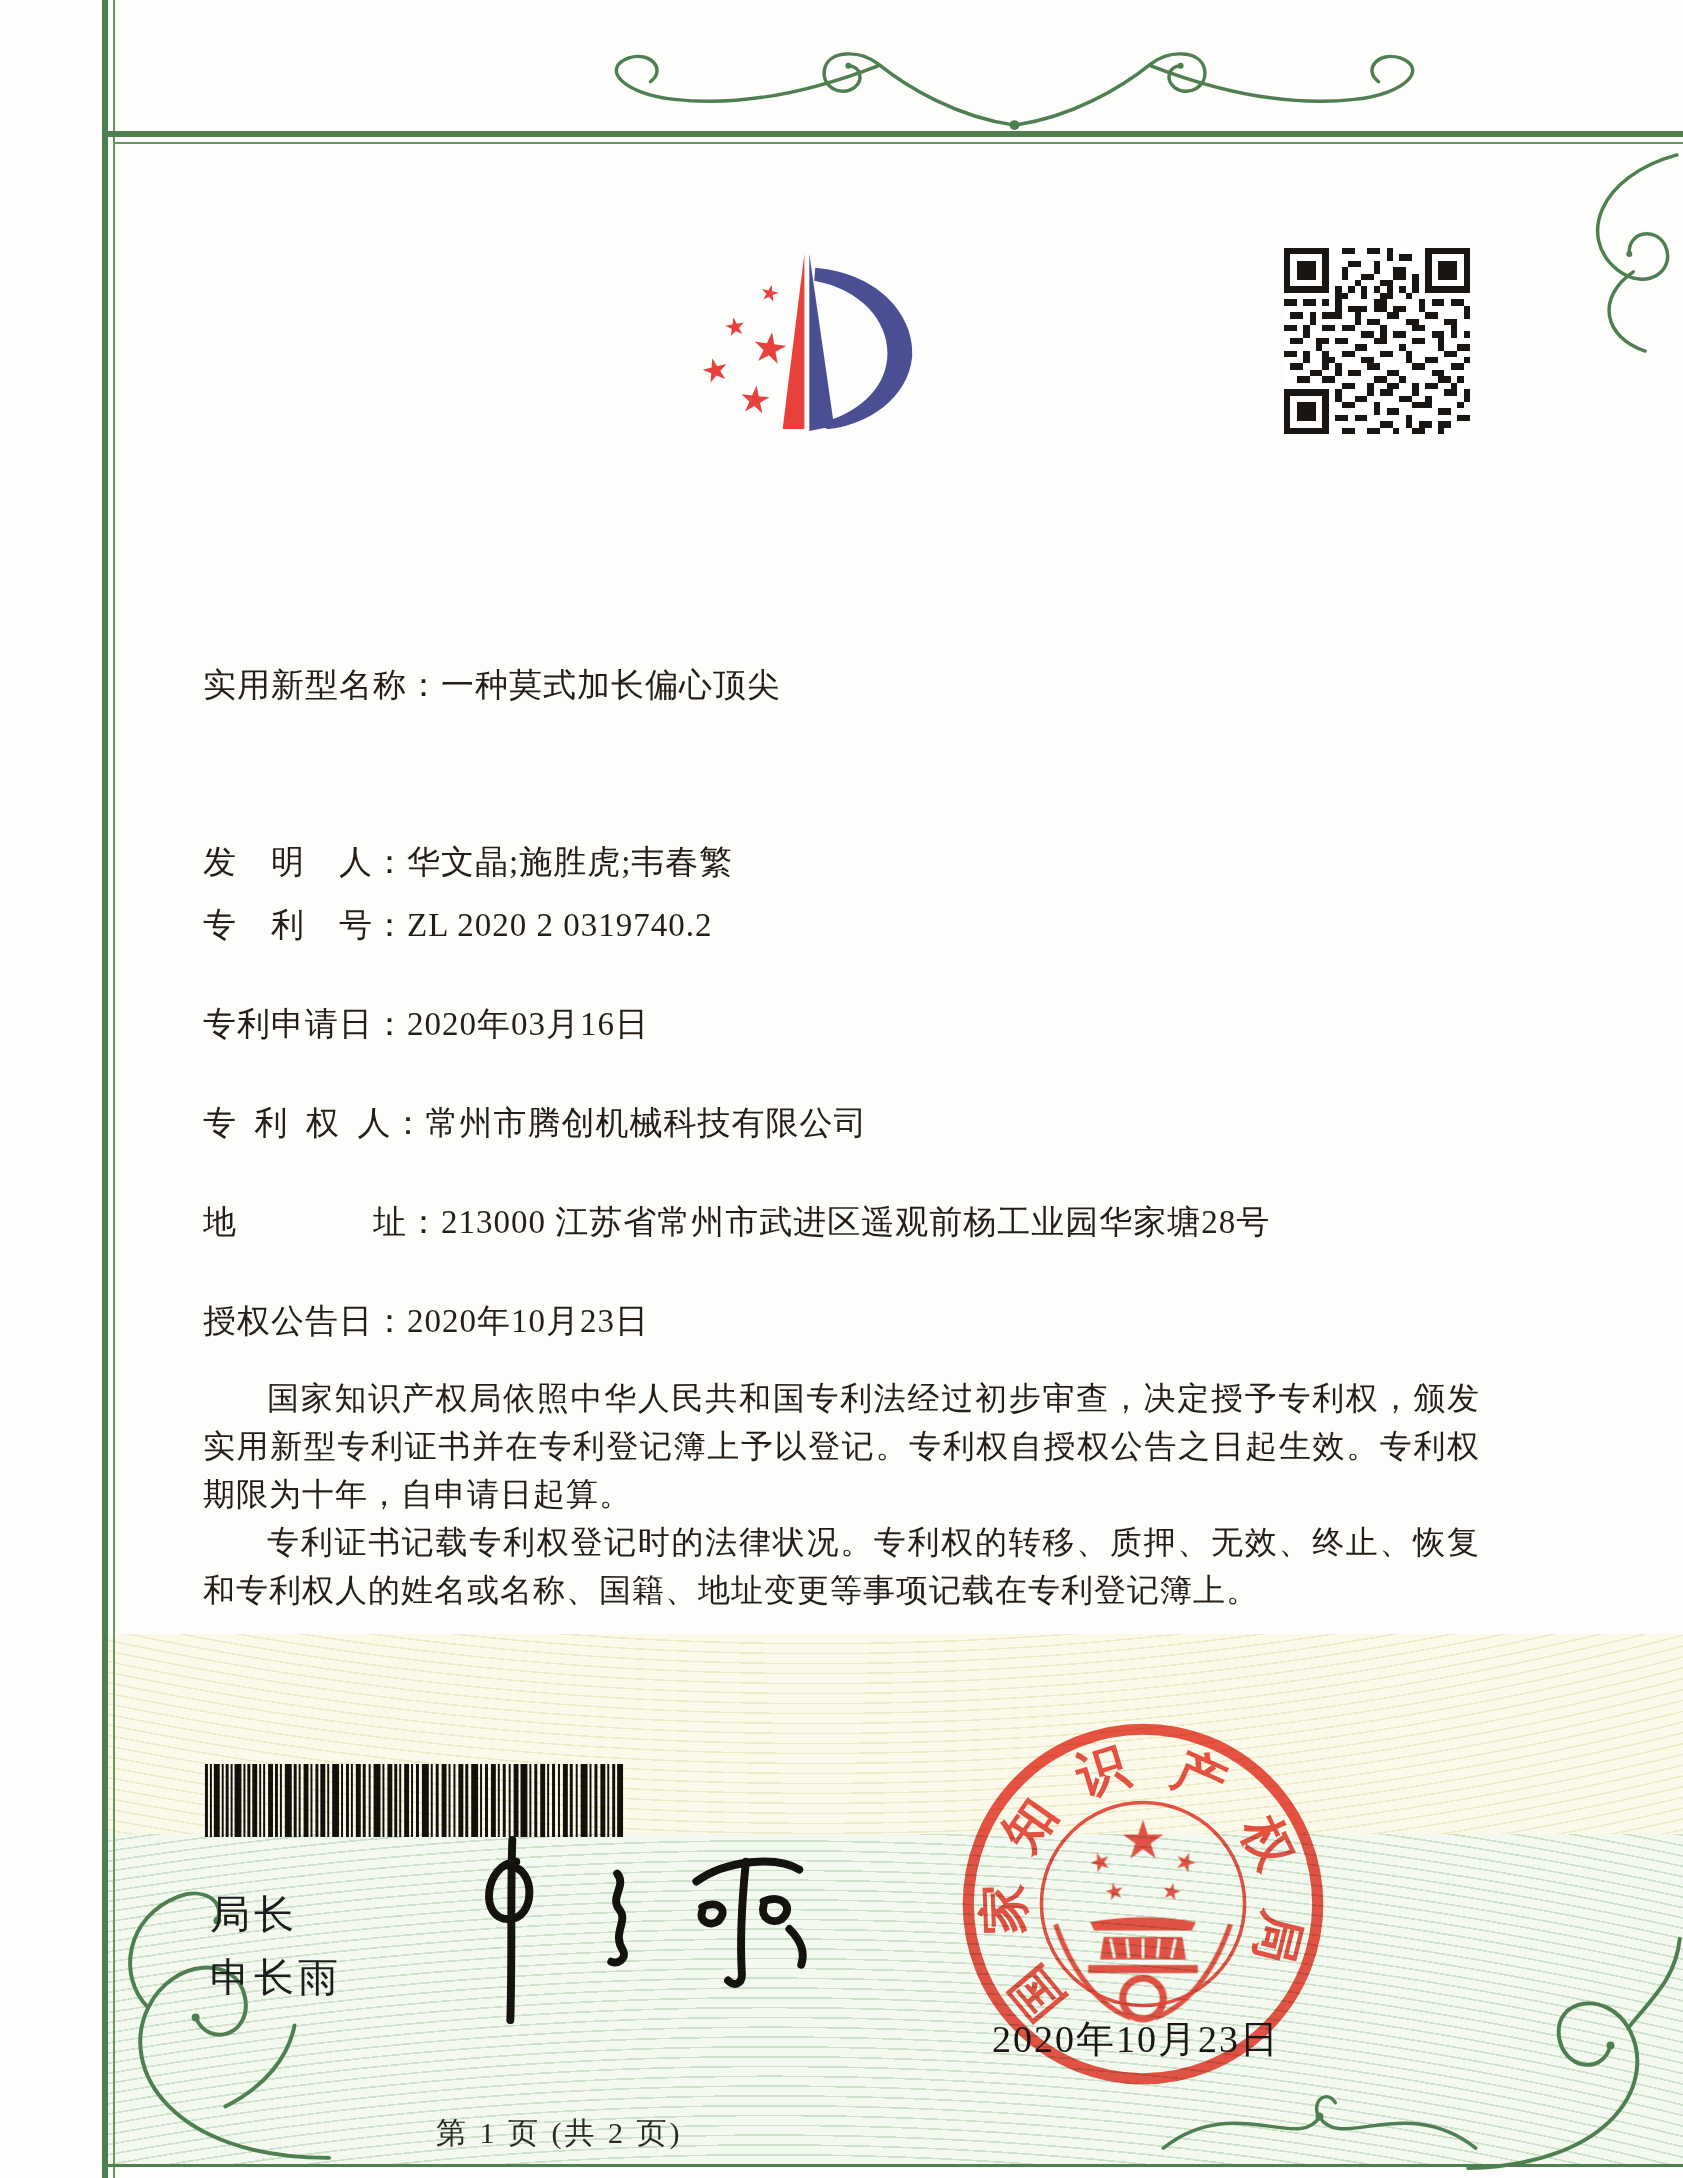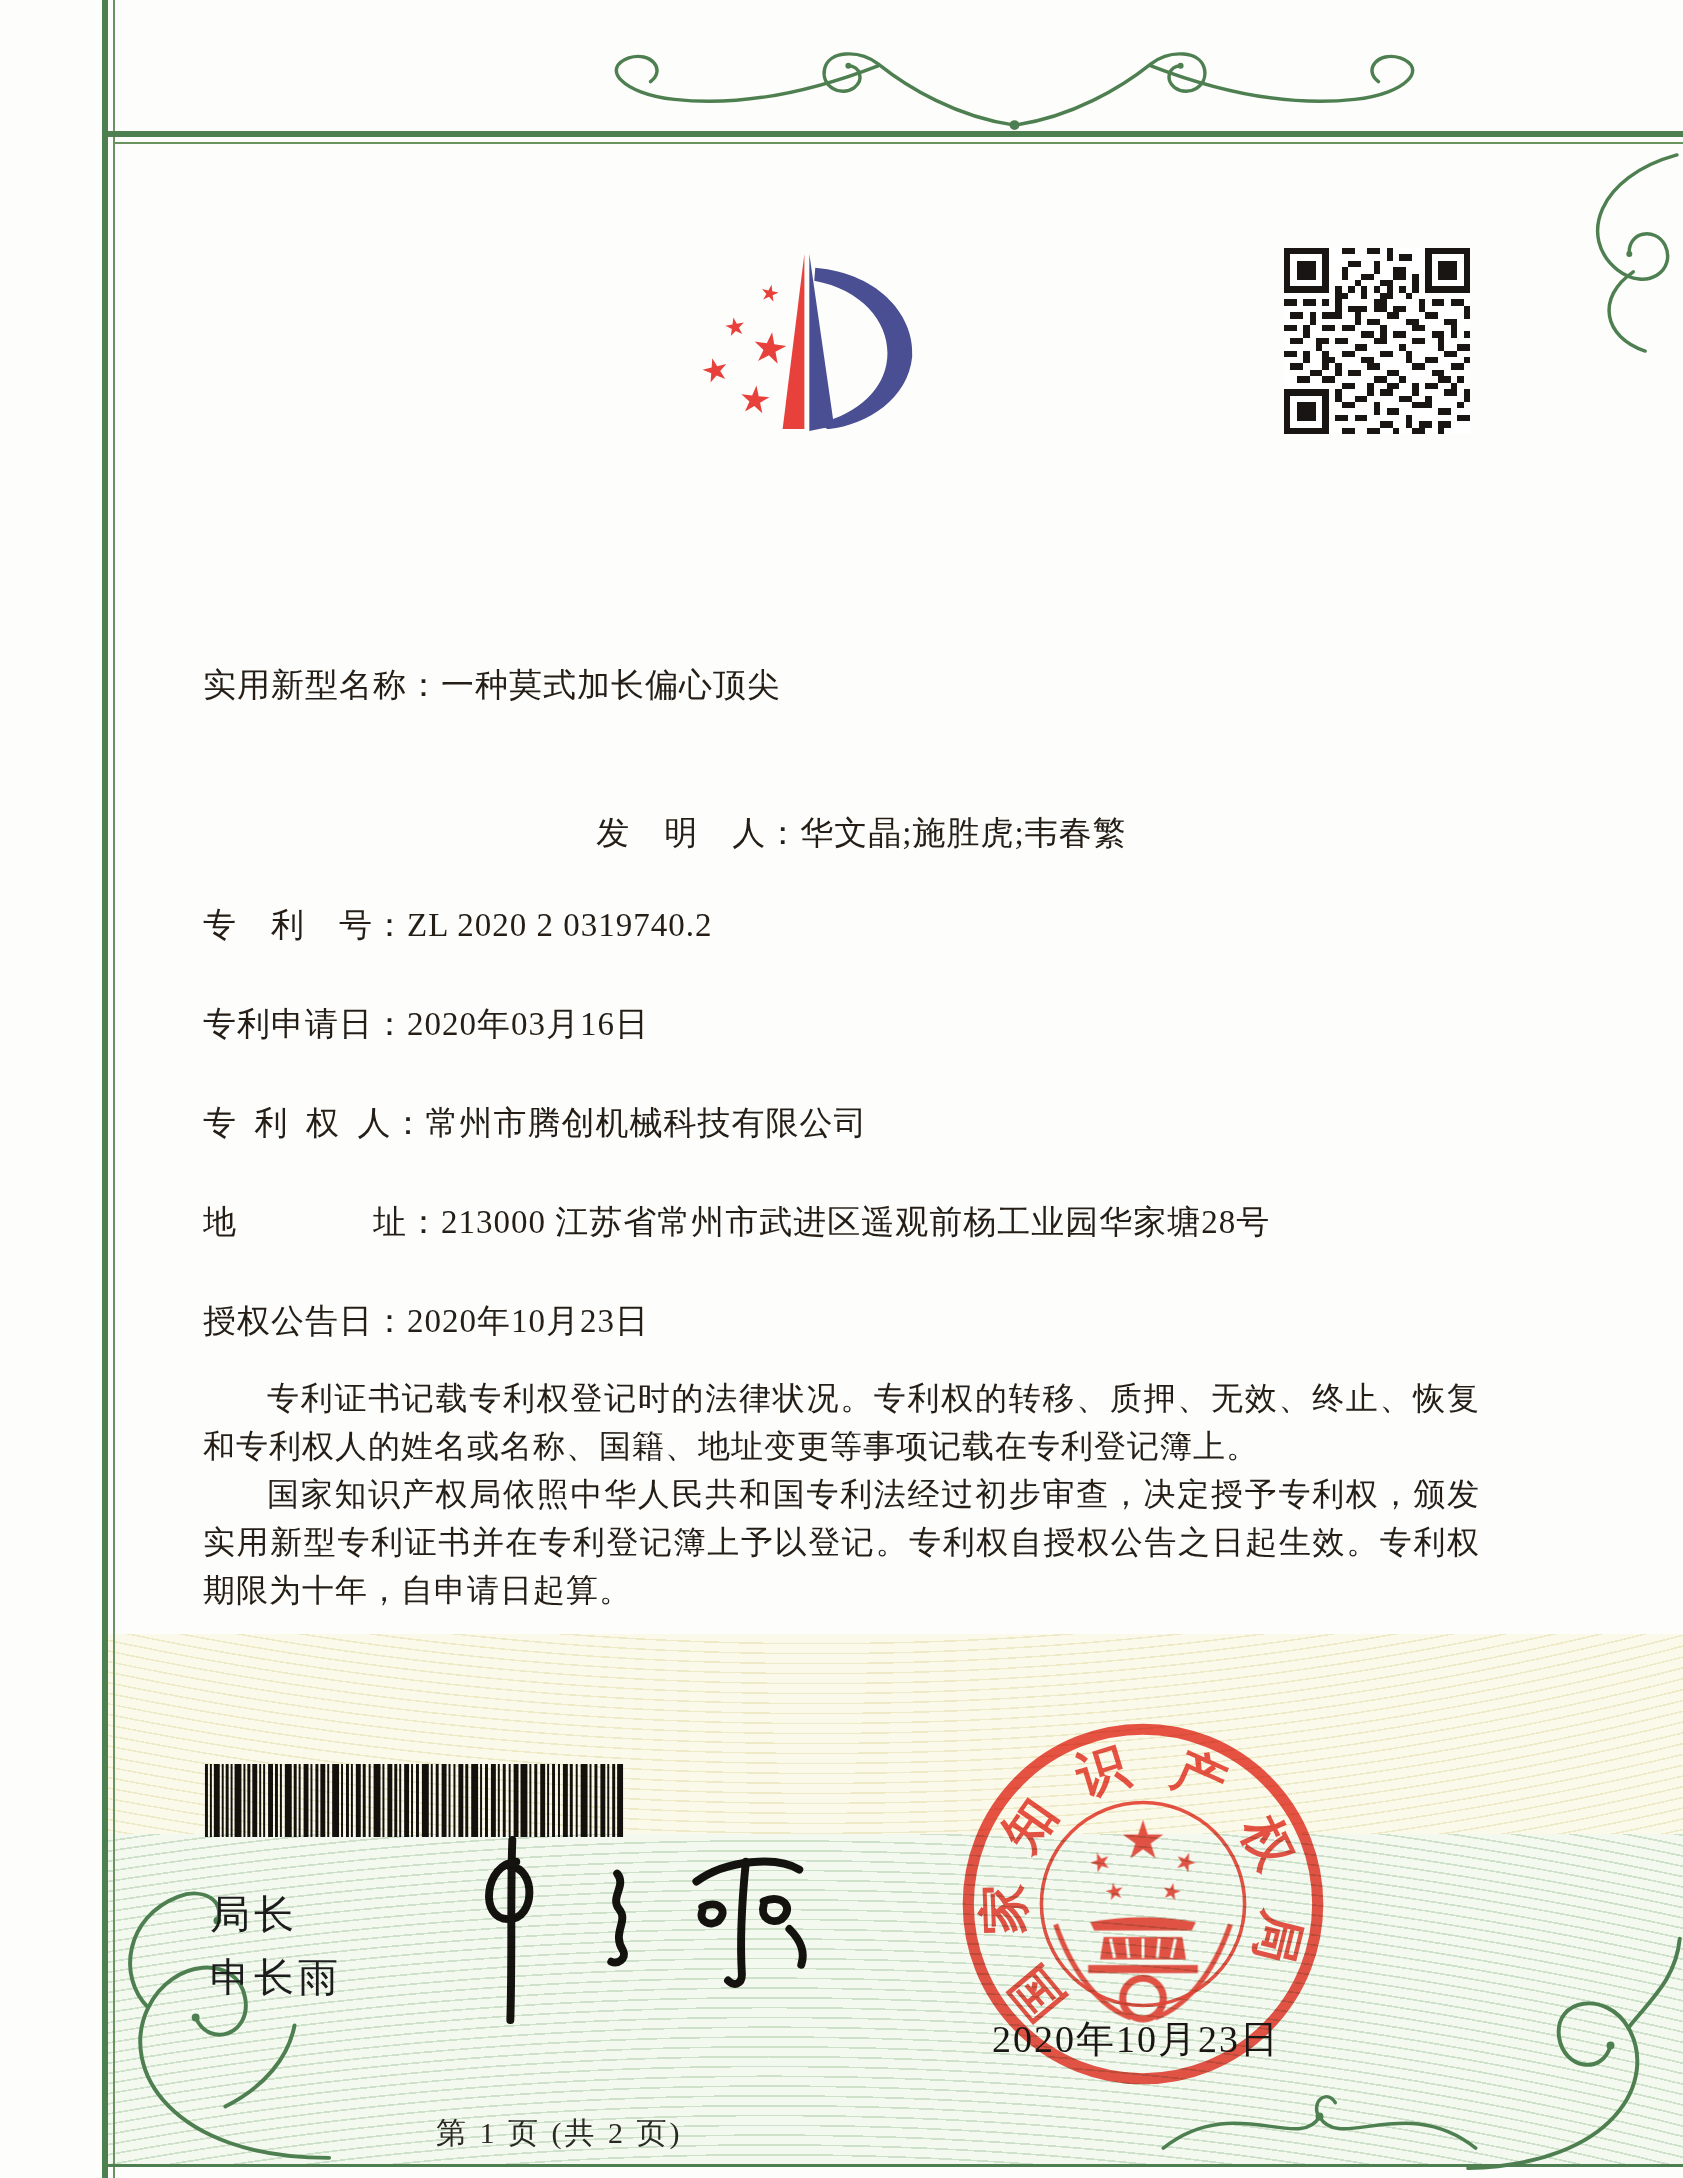--- a/index.html
+++ b/index.html
@@ -144,42 +144,42 @@
         <path d="M1 14h2v1h-2zM5 14h1v2h-1zM8 14h2v1h-2zM11 15h2v1h-2zM14 14h2v1h-2zM18 15h1v1h-1zM20 14h2v1h-2zM24 14h1v2h-1zM27 15h2v1h-2zM0 16h2v1h-2zM3 16h1v2h-1zM6 17h2v1h-2zM9 16h2v1h-2zM12 17h2v1h-2zM15 16h2v1h-2zM19 16h1v2h-1zM22 17h2v1h-2zM25 16h2v1h-2zM28 17h1v1h-1zM1 18h2v1h-2zM4 19h2v1h-2zM8 18h1v2h-1zM10 19h2v1h-2zM13 18h2v1h-2zM16 19h2v1h-2zM20 18h2v1h-2zM23 19h2v1h-2zM26 18h2v1h-2zM2 20h2v1h-2zM7 20h1v1h-1zM14 20h2v1h-2zM18 20h1v1h-1zM24 20h2v1h-2zM27 20h1v1h-1z"></path>
         <path d="M9 21h2v1h-2zM13 21h1v2h-1zM16 21h2v1h-2zM20 21h1v2h-1zM22 21h2v1h-2zM26 21h1v1h-1zM8 22h1v2h-1zM11 23h2v1h-2zM15 22h2v1h-2zM18 23h2v1h-2zM22 23h1v2h-1zM25 22h2v1h-2zM28 22h1v2h-1zM9 24h2v1h-2zM14 24h1v2h-1zM16 25h2v1h-2zM20 24h2v1h-2zM24 25h2v1h-2zM27 24h1v1h-1zM8 26h2v1h-2zM11 26h2v1h-2zM15 27h2v1h-2zM19 26h1v2h-1zM21 27h2v1h-2zM24 27h2v1h-2zM27 26h2v1h-2zM9 28h2v1h-2zM13 28h2v1h-2zM17 28h1v1h-1zM20 28h2v1h-2zM24 28h1v1h-1z"></path>
       </g>
     </svg>
   </div>
 
 
   <div class="abs field-row" style="top:663px;">
     <span class="field-label">实用新型名称：</span><span class="field-value">一种莫式加长偏心顶尖</span>
   </div>
-  <div class="abs field-row" style="top:811px;text-align:center;">
+  <div class="abs field-row" style="top:840px;">
     <span class="field-label">发　明　人：</span><span class="field-value">华文晶;施胜虎;韦春繁</span>
   </div>
   <div class="abs field-row" style="top:903px;">
     <span class="field-label">专　利　号：</span><span class="field-value">ZL 2020 2 0319740.2</span>
   </div>
   <div class="abs field-row" style="top:1002px;">
     <span class="field-label">专利申请日：</span><span class="field-value">2020年03月16日</span>
   </div>
   <div class="abs field-row" style="top:1101px;">
     <span class="field-label">专 利 权 人：</span><span class="field-value">常州市腾创机械科技有限公司</span>
   </div>
   <div class="abs field-row" style="top:1200px;">
     <span class="field-label">地　　　　址：</span><span class="field-value">213000 江苏省常州市武进区遥观前杨工业园华家塘28号</span>
   </div>
   <div class="abs field-row" style="top:1299px;">
     <span class="field-label">授权公告日：</span><span class="field-value">2020年10月23日</span>
   </div>
 
   <div class="abs paras">
+    <p>国家知识产权局依照中华人民共和国专利法经过初步审查，决定授予专利权，颁发实用新型专利证书并在专利登记簿上予以登记。专利权自授权公告之日起生效。专利权期限为十年，自申请日起算。</p>
     <p>专利证书记载专利权登记时的法律状况。专利权的转移、质押、无效、终止、恢复和专利权人的姓名或名称、国籍、地址变更等事项记载在专利登记簿上。</p>
-    <p>国家知识产权局依照中华人民共和国专利法经过初步审查，决定授予专利权，颁发实用新型专利证书并在专利登记簿上予以登记。专利权自授权公告之日起生效。专利权期限为十年，自申请日起算。</p>
   </div>
 
   <div class="abs barcode">
     <svg width="424" height="73" viewBox="0 0 430 74">
       <g fill="#14110e">
         <path d="M2 0h3v74h-3zM7 0h2v74h-2zM11 0h6v74h-6zM19 0h2v74h-2zM23 0h3v74h-3zM28 0h2v74h-2zM32 0h7v74h-7zM41 0h2v74h-2zM45 0h3v74h-3zM50 0h5v74h-5zM57 0h2v74h-2zM61 0h2v74h-2zM66 0h5v74h-5zM73 0h3v74h-3zM78 0h2v74h-2zM83 0h7v74h-7zM92 0h3v74h-3zM97 0h2v74h-2zM102 0h5v74h-5zM109 0h2v74h-2zM114 0h3v74h-3zM119 0h5v74h-5zM126 0h2v74h-2zM131 0h7v74h-7zM140 0h2v74h-2zM145 0h3v74h-3zM150 0h2v74h-2zM155 0h5v74h-5zM162 0h3v74h-3zM168 0h2v74h-2zM173 0h7v74h-7zM182 0h2v74h-2zM187 0h5v74h-5zM194 0h3v74h-3zM199 0h2v74h-2zM204 0h5v74h-5zM211 0h2v74h-2zM216 0h3v74h-3zM222 0h7v74h-7zM231 0h2v74h-2zM236 0h3v74h-3zM242 0h5v74h-5zM249 0h2v74h-2zM254 0h2v74h-2zM259 0h5v74h-5zM266 0h3v74h-3zM272 0h7v74h-7zM281 0h2v74h-2zM286 0h3v74h-3zM292 0h5v74h-5zM299 0h2v74h-2zM304 0h3v74h-3zM310 0h2v74h-2zM315 0h5v74h-5zM322 0h7v74h-7zM331 0h2v74h-2zM336 0h3v74h-3zM342 0h5v74h-5zM349 0h2v74h-2zM354 0h3v74h-3zM360 0h2v74h-2zM365 0h5v74h-5zM372 0h3v74h-3zM378 0h2v74h-2zM383 0h7v74h-7zM392 0h2v74h-2zM397 0h3v74h-3zM403 0h5v74h-5zM410 0h2v74h-2zM415 0h3v74h-3zM420 0h6v74h-6z"></path>
       </g>
     </svg>
   </div>
 

